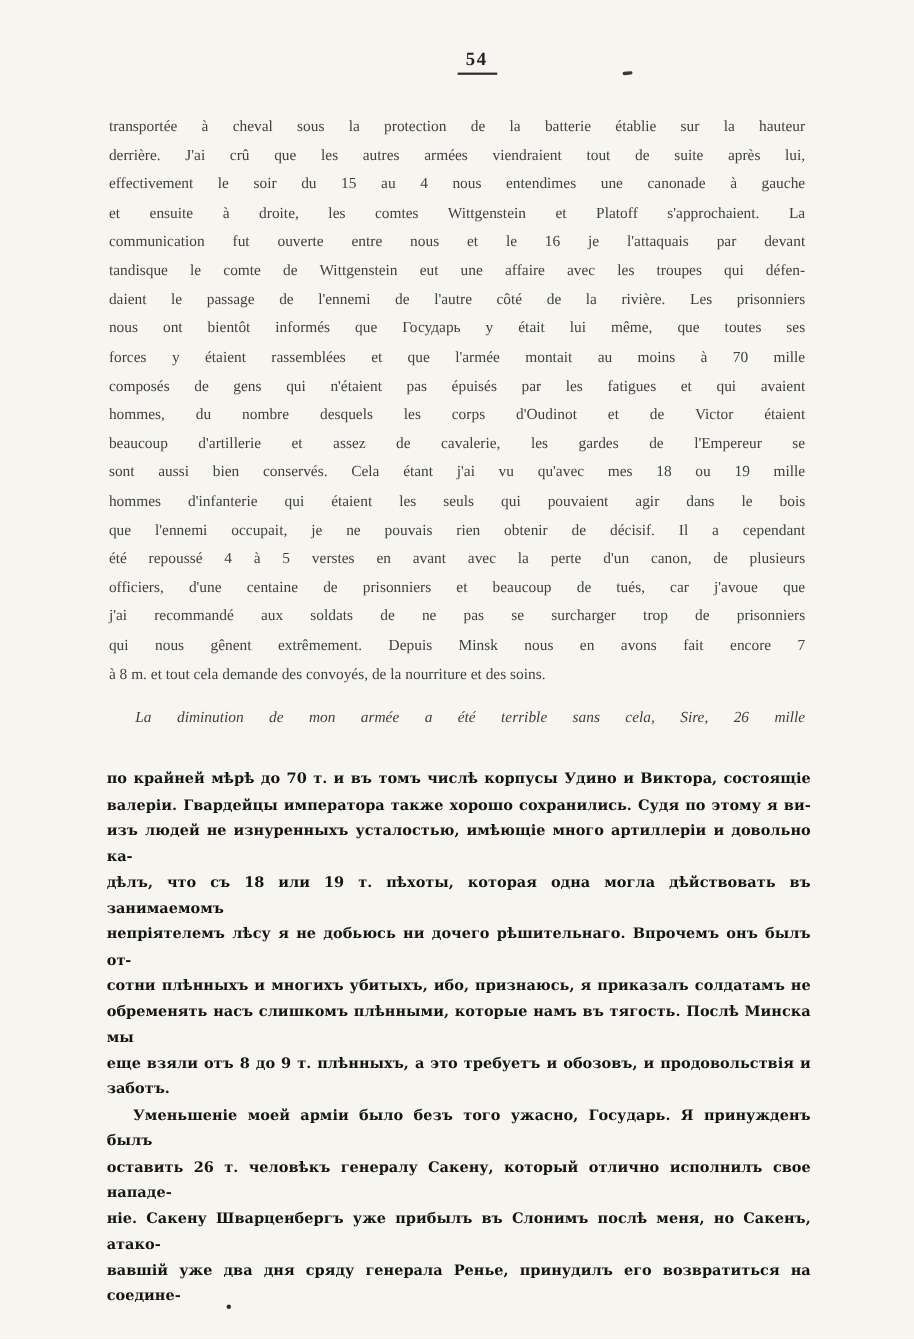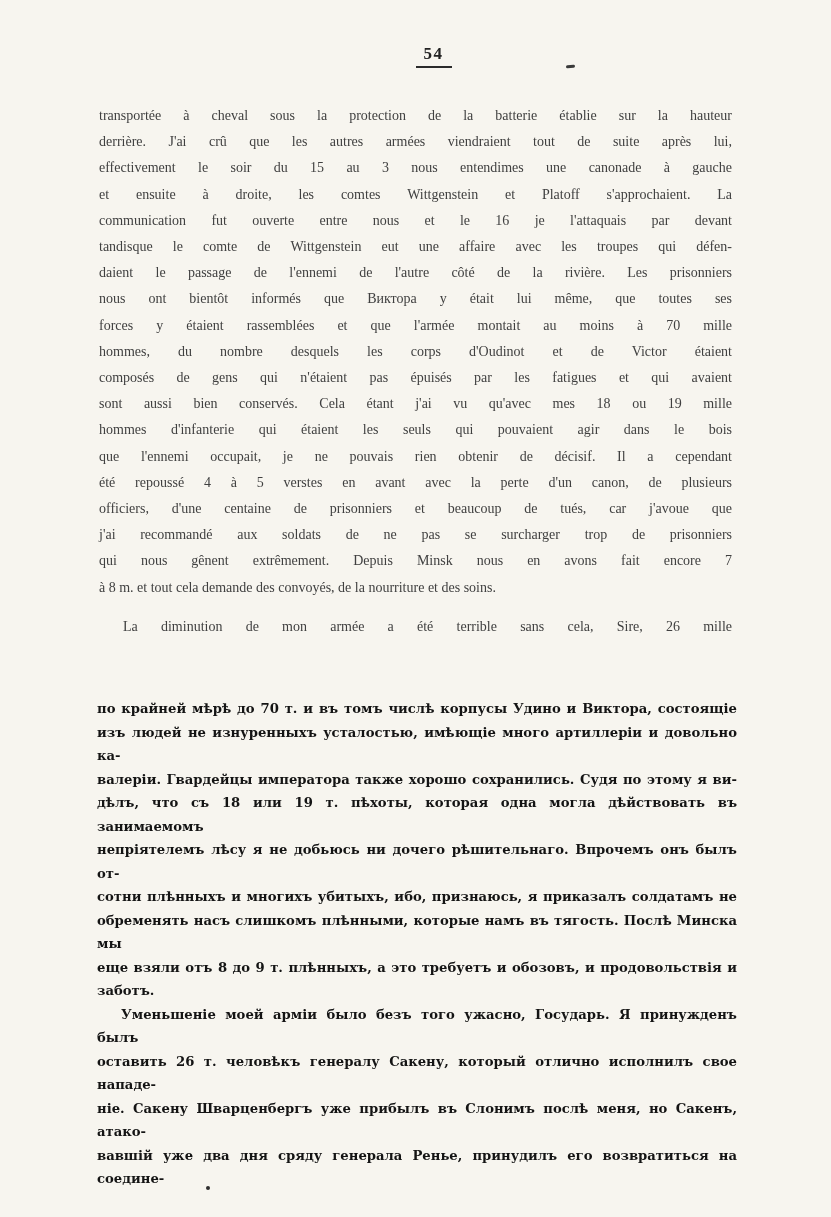--- a/index.html
+++ b/index.html
@@ -58,21 +58,21 @@
     position: absolute;
     top: 103px;
     left: 99px;
     width: 633px;
     font-family: "Liberation Serif", "DejaVu Serif", serif;
     font-weight: 500;
     font-size: 14px;
     line-height: 26.2px;
     color: #404040;
   }
-  .main-text .para + .para { margin-top: 13px; }
+  .main-text .para + .para { margin-top: 13px; font-style: italic; }
 
   .footnote-text {
     position: absolute;
     top: 697px;
     left: 97px;
     width: 640px;
     font-family: "DejaVu Serif", "Liberation Serif", serif;
     font-weight: 700;
     font-size: 13.2px;
     line-height: 23.5px;
@@ -98,48 +98,49 @@
   <div class="page-header">
     <span class="page-number">54</span>
   </div>
 
   <span class="ink-dash"></span>
 
   <div class="main-text">
       <div class="para">
         <div class="line">transportée à cheval sous la protection de la batterie établie sur la hauteur</div>
         <div class="line">derrière. J'ai crû que les autres armées viendraient tout de suite après lui,</div>
-        <div class="line">effectivement le soir du 15 au 3 nous entendimes une canonade à gauche</div>
+        <div class="line">effectivement le soir du 15 au 4 nous entendimes une canonade à gauche</div>
         <div class="line">et ensuite à droite, les comtes Wittgenstein et Platoff s'approchaient. La</div>
         <div class="line">communication fut ouverte entre nous et le 16 je l'attaquais par devant</div>
         <div class="line">tandisque le comte de Wittgenstein eut une affaire avec les troupes qui défen-</div>
         <div class="line">daient le passage de l'ennemi de l'autre côté de la rivière. Les prisonniers</div>
-        <div class="line">nous ont bientôt informés que Виктора y était lui même, que toutes ses</div>
+        <div class="line">nous ont bientôt informés que Государь y était lui même, que toutes ses</div>
         <div class="line">forces y étaient rassemblées et que l'armée montait au moins à 70 mille</div>
+        <div class="line">composés de gens qui n'étaient pas épuisés par les fatigues et qui avaient</div>
         <div class="line">hommes, du nombre desquels les corps d'Oudinot et de Victor étaient</div>
-        <div class="line">composés de gens qui n'étaient pas épuisés par les fatigues et qui avaient</div>
+        <div class="line">beaucoup d'artillerie et assez de cavalerie, les gardes de l'Empereur se</div>
         <div class="line">sont aussi bien conservés. Cela étant j'ai vu qu'avec mes 18 ou 19 mille</div>
         <div class="line">hommes d'infanterie qui étaient les seuls qui pouvaient agir dans le bois</div>
         <div class="line">que l'ennemi occupait, je ne pouvais rien obtenir de décisif. Il a cependant</div>
         <div class="line">été repoussé 4 à 5 verstes en avant avec la perte d'un canon, de plusieurs</div>
         <div class="line">officiers, d'une centaine de prisonniers et beaucoup de tués, car j'avoue que</div>
         <div class="line">j'ai recommandé aux soldats de ne pas se surcharger trop de prisonniers</div>
         <div class="line">qui nous gênent extrêmement. Depuis Minsk nous en avons fait encore 7</div>
         <div class="line no-stretch">à 8 m. et tout cela demande des convoyés, de la nourriture et des soins.</div>
       </div>
       <div class="para indent">
         <div class="line">La diminution de mon armée a été terrible sans cela, Sire, 26 mille</div>
       </div>
     </div>
 
   <div class="footnote-text">
       <div class="para">
         <div class="line">по крайней мѣрѣ до 70 т. и въ томъ числѣ корпусы Удино и Виктора, состоящіе</div>
+        <div class="line">валеріи. Гвардейцы императора также хорошо сохранились. Судя по этому я ви-</div>
         <div class="line">изъ людей не изнуренныхъ усталостью, имѣющіе много артиллеріи и довольно ка-</div>
-        <div class="line">валеріи. Гвардейцы императора также хорошо сохранились. Судя по этому я ви-</div>
         <div class="line">дѣлъ, что съ 18 или 19 т. пѣхоты, которая одна могла дѣйствовать въ занимаемомъ</div>
         <div class="line">непріятелемъ лѣсу я не добьюсь ни дочего рѣшительнаго. Впрочемъ онъ былъ от-</div>
         <div class="line">сотни плѣнныхъ и многихъ убитыхъ, ибо, признаюсь, я приказалъ солдатамъ не</div>
         <div class="line">обременять насъ слишкомъ плѣнными, которые намъ въ тягость. Послѣ Минска мы</div>
         <div class="line">еще взяли отъ 8 до 9 т. плѣнныхъ, а это требуетъ и обозовъ, и продовольствія и</div>
         <div class="line no-stretch">заботъ.</div>
       </div>
       <div class="para indent">
         <div class="line">Уменьшеніе моей арміи было безъ того ужасно, Государь. Я принужденъ былъ</div>
         <div class="line">оставить 26 т. человѣкъ генералу Сакену, который отлично исполнилъ свое нападе-</div>

